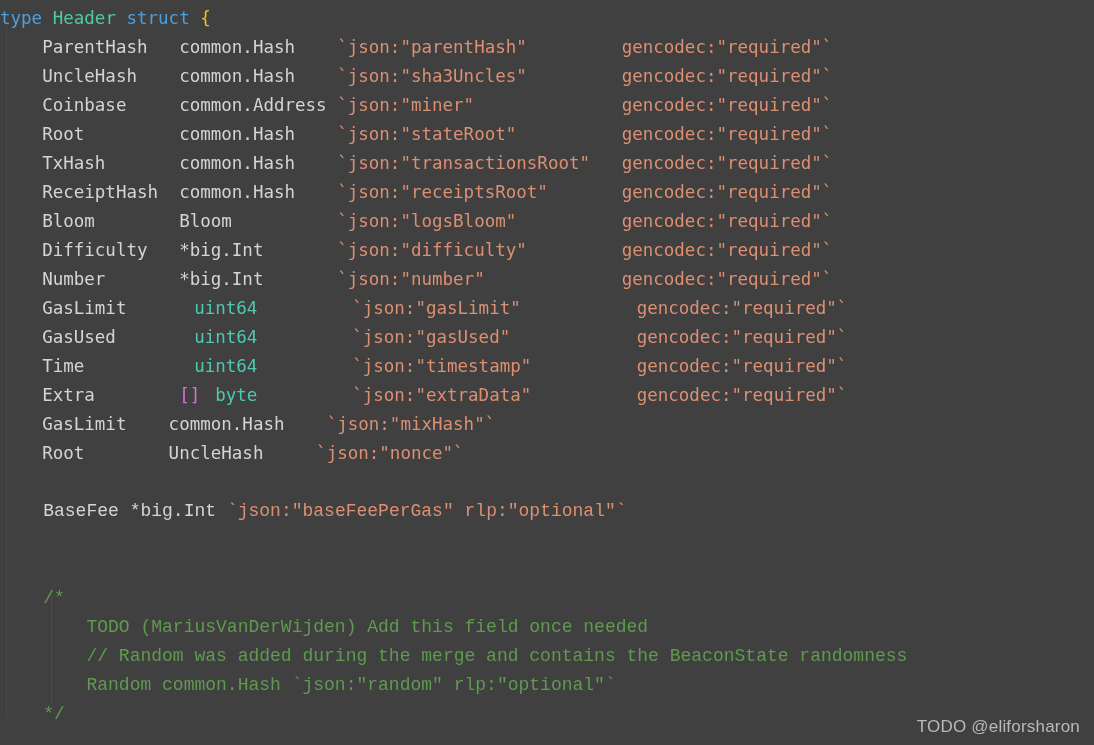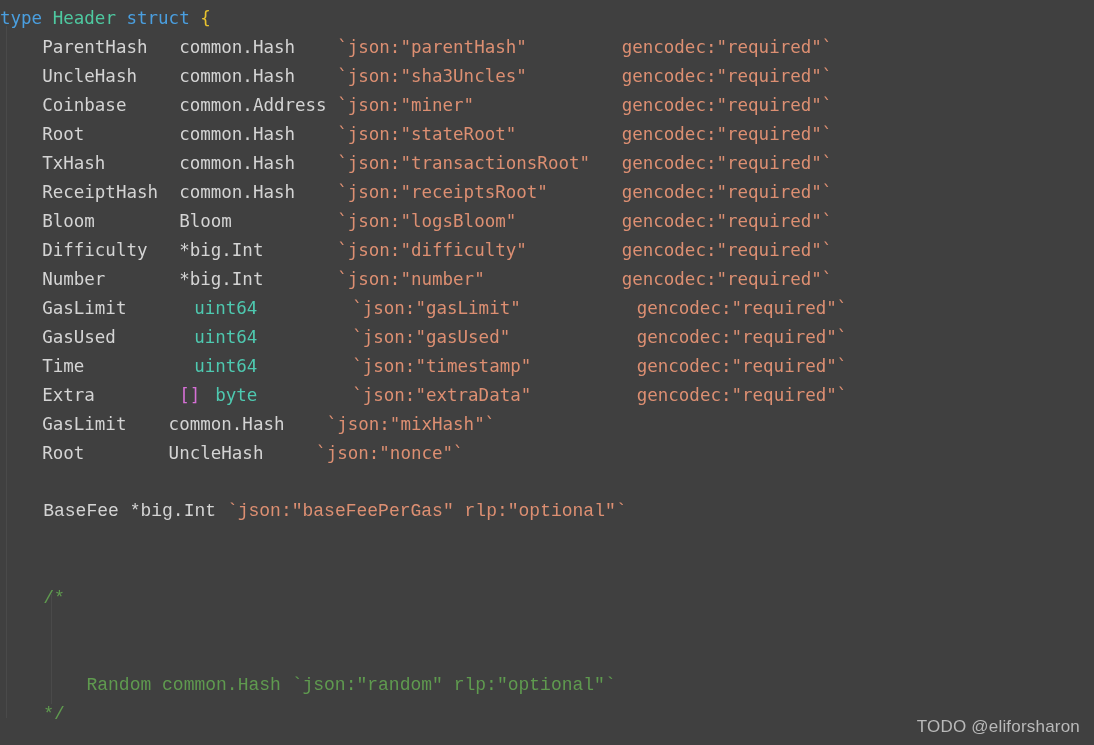--- a/index.html
+++ b/index.html
@@ -112,22 +112,22 @@
 
 
     <div class="line cond"><span class="plain" style="color: rgb(212, 212, 212);">    </span><span class="ident" style="color: rgb(212, 212, 212);">BaseFee</span><span class="plain" style="color: rgb(212, 212, 212);"> </span><span class="ident" style="color: rgb(212, 212, 212);">*big.Int</span><span class="plain" style="color: rgb(212, 212, 212);"> </span><span class="tag" style="color: rgb(221, 143, 114);">`json:"baseFeePerGas" rlp:"optional"`</span></div>
 
     <div class="line">&nbsp;</div>
     <div class="line">&nbsp;</div>
 
     <div class="line cond"><span class="plain" style="color: rgb(212, 212, 212);">    </span><span class="cmtblk" style="color: rgb(95, 154, 79);">/*</span></div>
 
     <div id="block-comment-lines">
-        <div class="line cond"><span class="plain" style="color: rgb(212, 212, 212);">        </span></div>
-        <div class="line cond"><span class="plain" style="color: rgb(212, 212, 212);">        </span></div>
+        <div class="line cond"><span class="plain" style="color: rgb(212, 212, 212);">        </span><span class="cmtblk" style="color: rgb(95, 154, 79);">TODO (MariusVanDerWijden) Add this field once needed</span></div>
+        <div class="line cond"><span class="plain" style="color: rgb(212, 212, 212);">        </span><span class="cmtblk" style="color: rgb(95, 154, 79);">// Random was added during the merge and contains the BeaconState randomness</span></div>
         <div class="line cond"><span class="plain" style="color: rgb(212, 212, 212);">        </span><span class="cmtblk" style="color: rgb(95, 154, 79);">Random common.Hash `json:"random" rlp:"optional"`</span></div>
       </div>
 
     <div class="line cond"><span class="plain" style="color: rgb(212, 212, 212);">    </span><span class="cmtblk" style="color: rgb(95, 154, 79);">*/</span></div>
 
   </div>
 
   <div class="watermark" style="color: rgb(185, 185, 185);">TODO @eliforsharon</div>
 </div>
 

